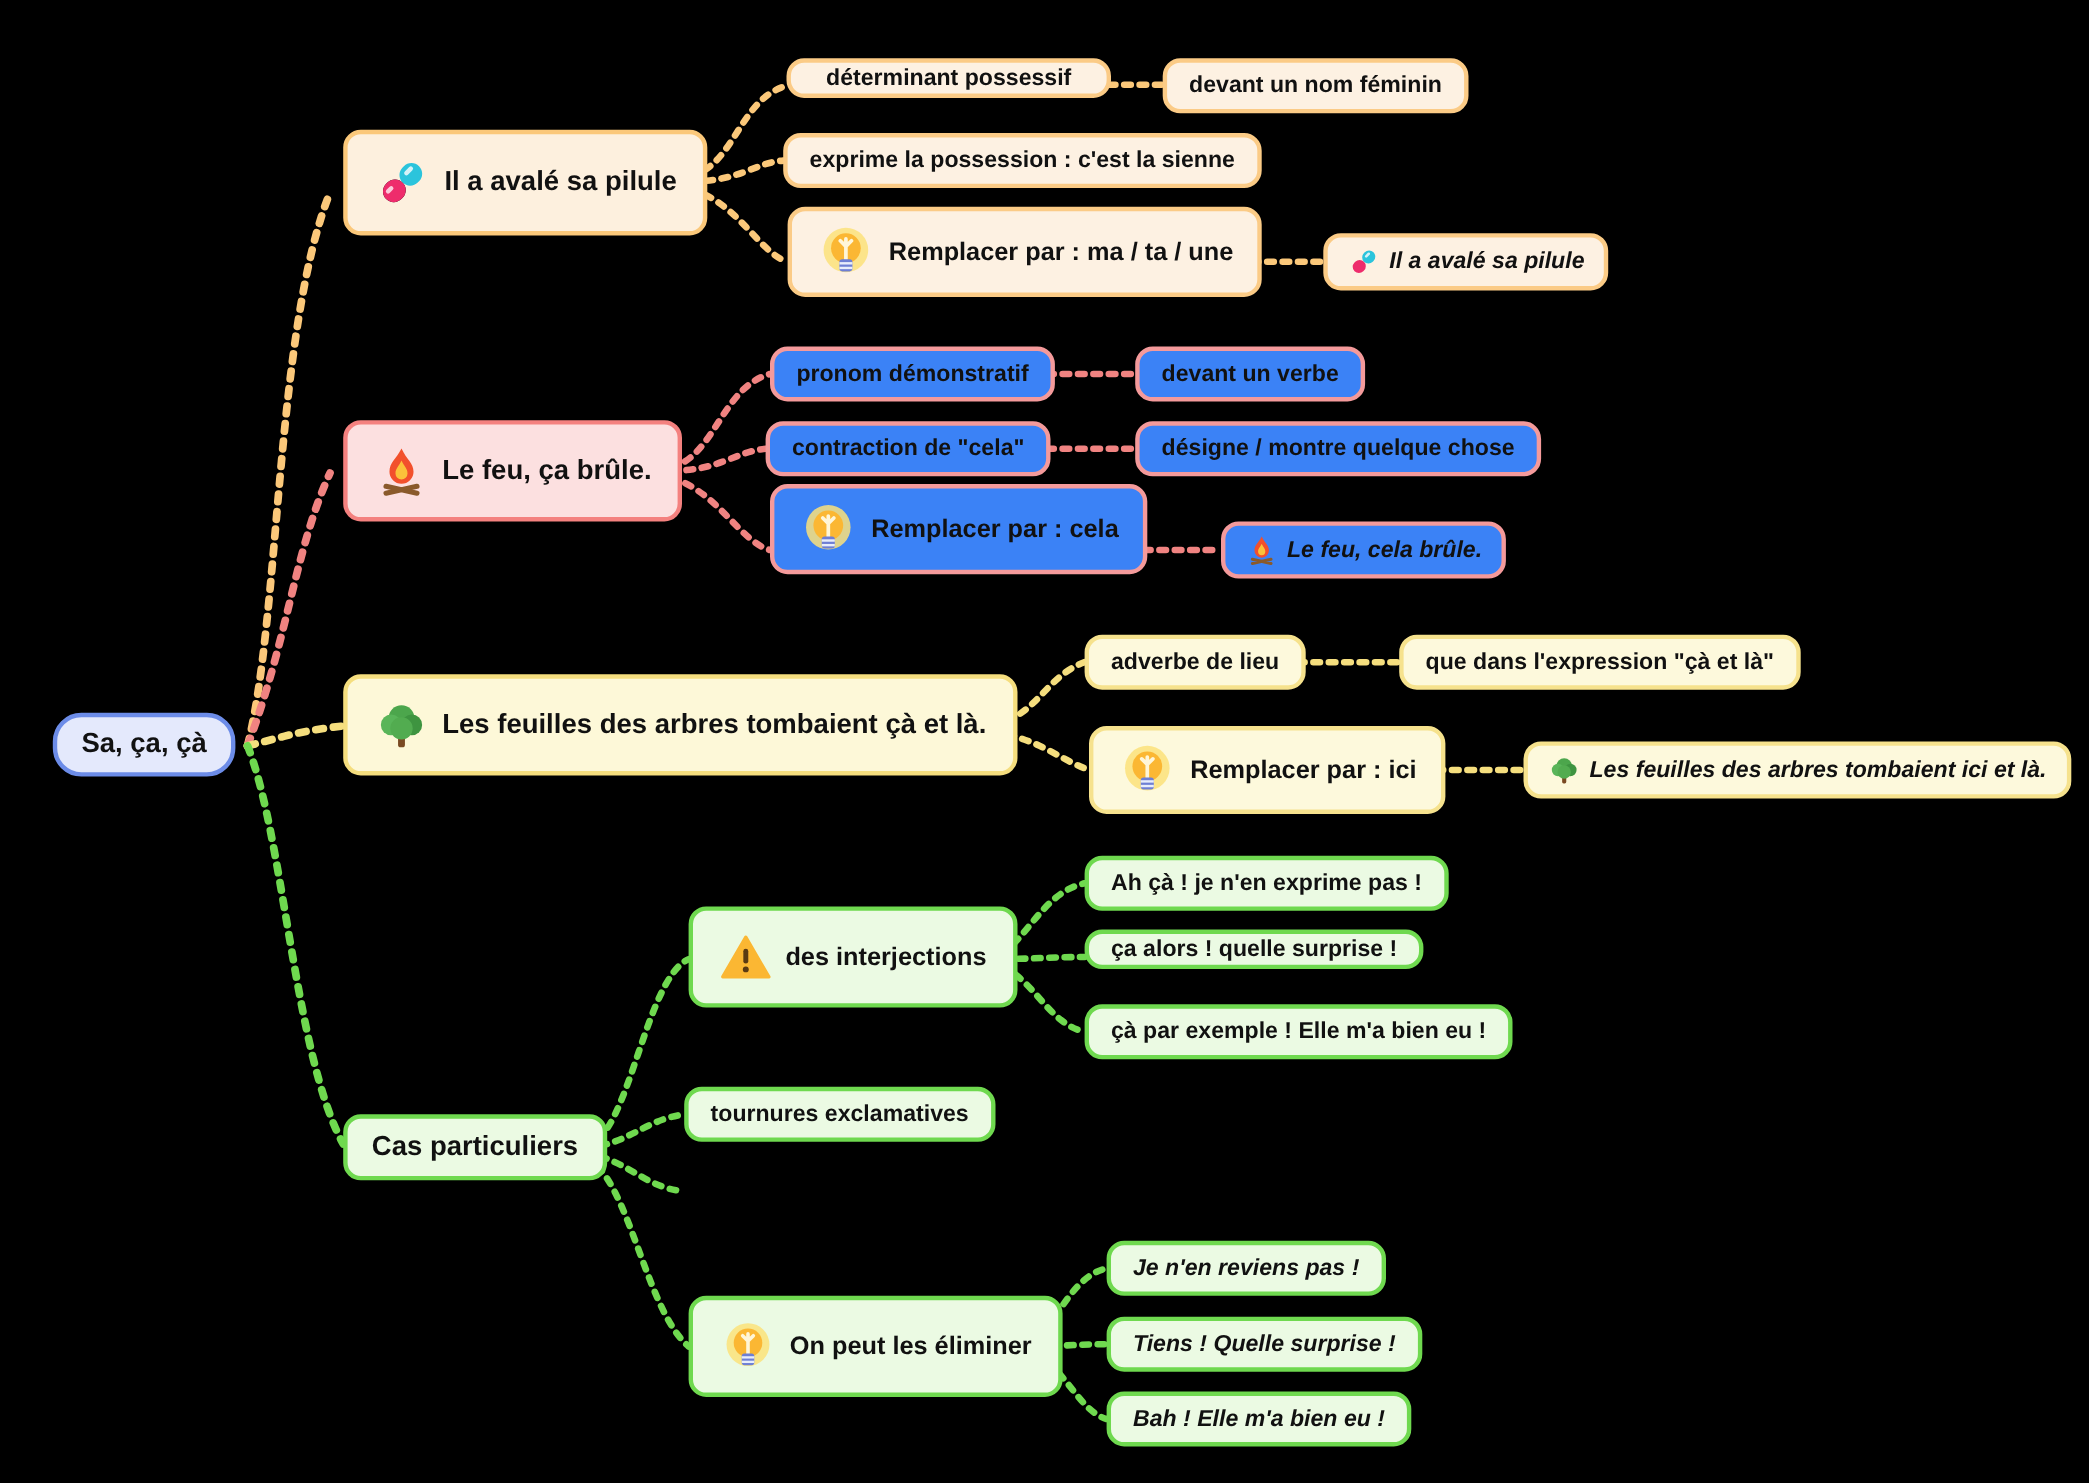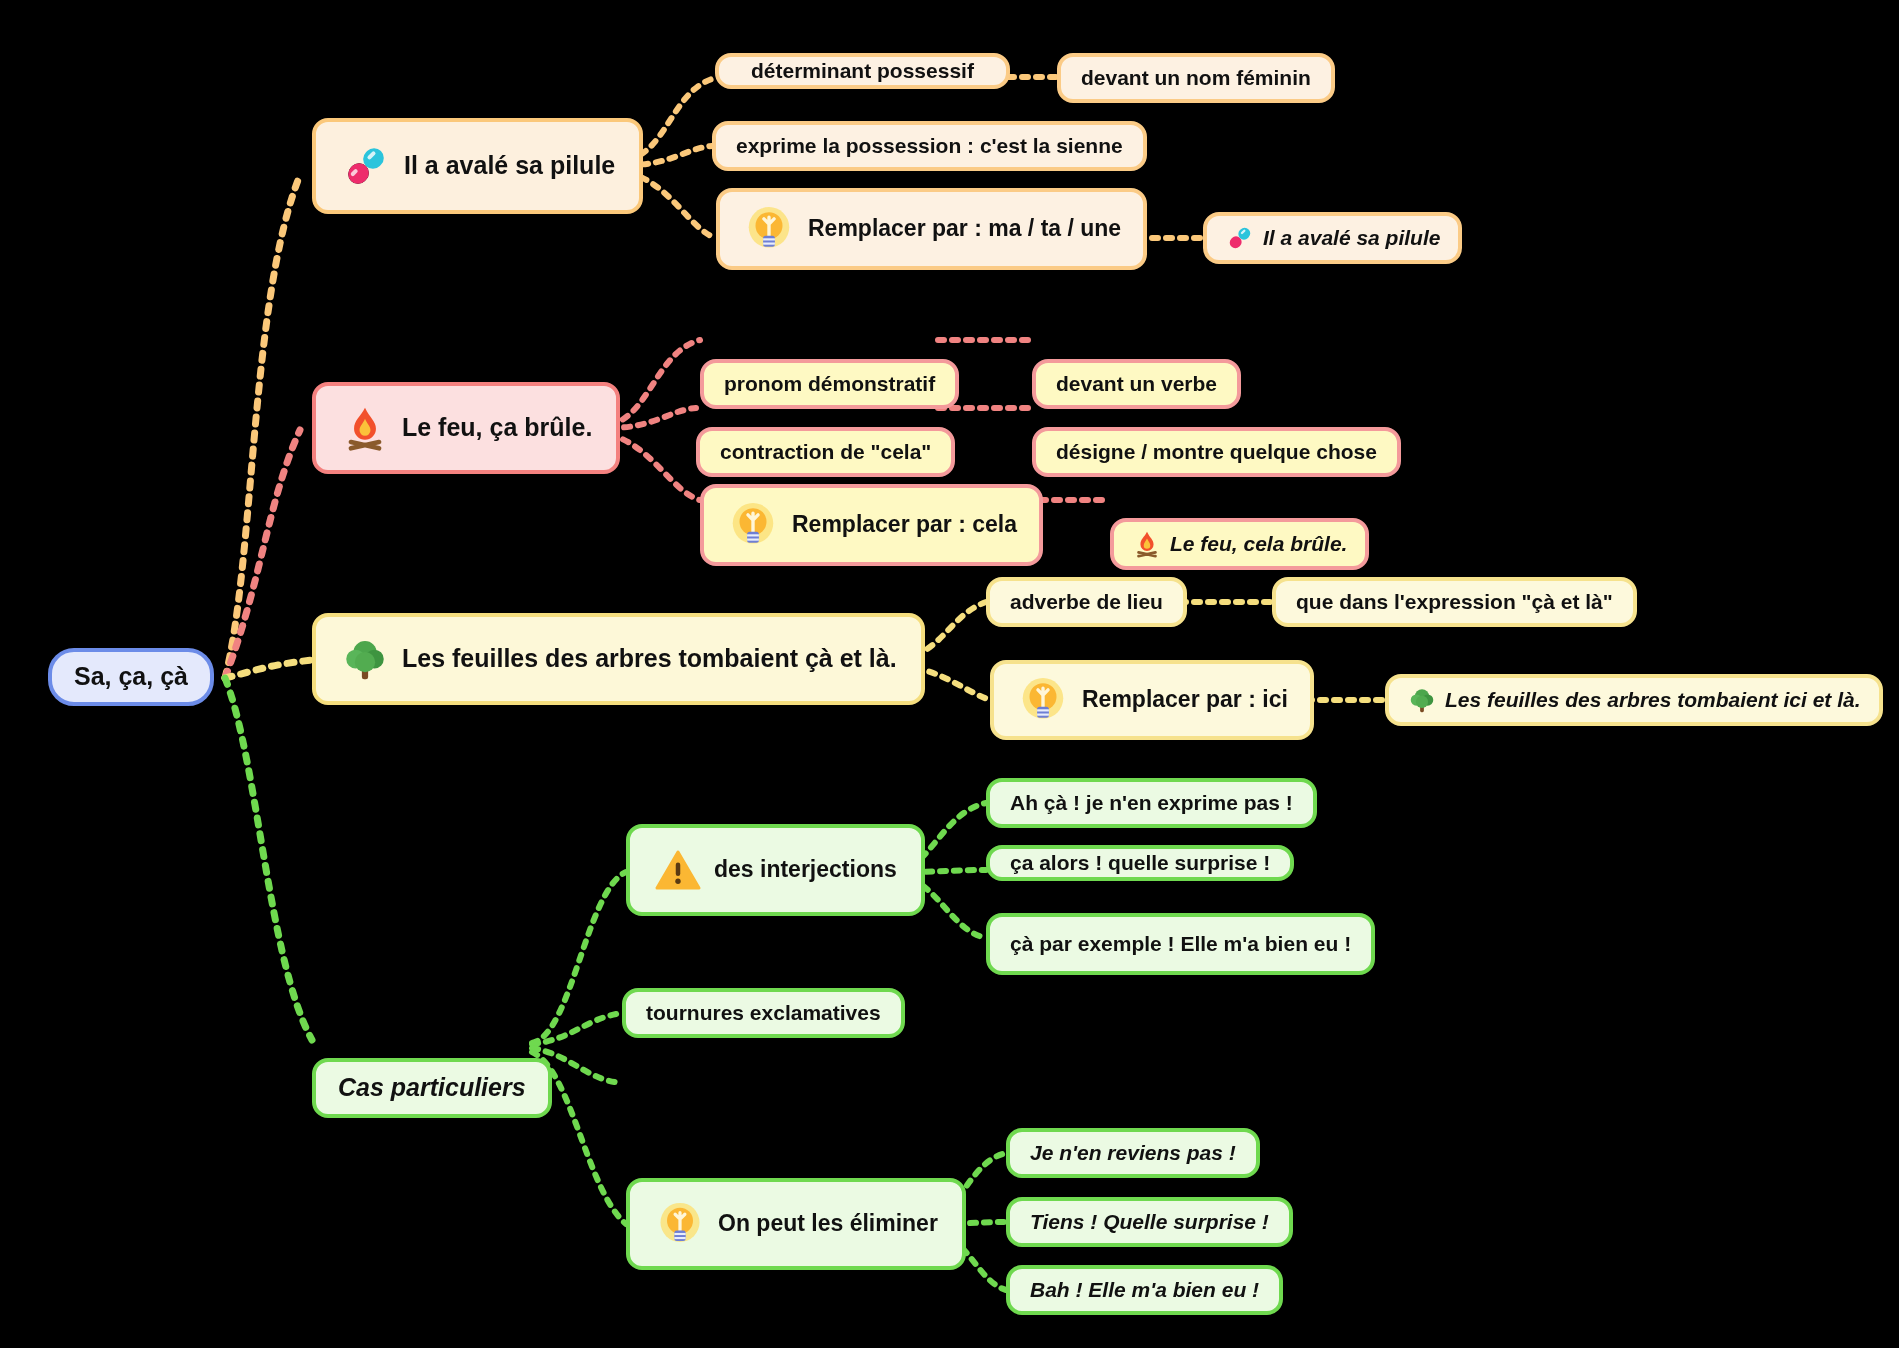--- a/index.html
+++ b/index.html
@@ -14,21 +14,21 @@
   .node.italic .txt{font-style:italic;}
   .ico{display:inline-block;flex:none;margin-right:12px;}
 
   
   .root{background:#E4E9FC;border-color:#6C8CE8;border-width:4px;border-radius:26px;}
   .root .txt{font-size:30px;}
 
   .c-orange{background:#FDF0DE;border-color:#FBC87A;border-width:4px;}
   .c-orange-l{background:#FDF1E2;border-color:#FBCB86;border-width:4px;}
   .c-pink{background:#FCE0E0;border-color:#F4817F;border-width:4px;}
-  .c-pink-l{background:#fef9c3;border-color:#F49A9B;border-width:4px;margin-top:44px;}
+  .c-pink-l{background:#3b82f6;border-color:#F49A9B;border-width:4px;}
   .c-yellow{background:#FDF8D8;border-color:#F5DE7E;border-width:4px;}
   .c-yellow-l{background:#FDF9DC;border-color:#F6E28D;border-width:4px;}
   .c-green{background:#EBFAE3;border-color:#6FD94F;border-width:4px;}
   .f20 .txt{font-size:21px;}
   .f22 .txt{font-size:23px;}
   .f24 .txt{font-size:25px;}
 
   
   .ico svg{display:block;}
 </style>
@@ -231,42 +231,42 @@
         <rect x="28" y="42" width="8" height="16" rx="3" fill="#7A4A22"></rect>
         <circle cx="32" cy="24" r="15" fill="#4CA64C"></circle>
         <circle cx="20" cy="32" r="12" fill="#59B559"></circle>
         <circle cx="44" cy="32" r="12" fill="#3E9440"></circle>
         <circle cx="32" cy="36" r="13" fill="#52AC50"></circle>
       </svg>
     </span>
     <span class="txt">Les feuilles des arbres tombaient ici et là.</span>
   </div>
 
-  <div class="node c-green f24" style="left:312px;top:1058px;height:60px;padding:0 22px;font-style:italic;">
+  <div class="node c-green f24" style="left:312px;top:1013px;height:60px;padding:0 22px;">
     <span class="txt">Cas particuliers</span>
   </div>
 
   <div class="node c-green f22" style="left:626px;top:824px;height:92px;padding:0 24px;">
     <span class="ico">
       <svg width="48" height="48" viewBox="0 0 64 64">
         <path d="M32 8 L60 56 L4 56 Z" fill="#FBB733" stroke="#FBB733" stroke-width="4" stroke-linejoin="round"></path>
         <rect x="29" y="22" width="6" height="18" rx="3" fill="#5A3A12"></rect>
         <circle cx="32" cy="47" r="3.6" fill="#5A3A12"></circle>
       </svg>
     </span>
     <span class="txt">des interjections</span>
   </div>
 
   <div class="node c-green f20" style="left:986px;top:778px;height:50px;padding:0 20px;">
     <span class="txt">Ah çà ! je n'en exprime pas !</span>
   </div>
   <div class="node c-green f20" style="left:986px;top:845px;height:36px;padding:0 20px;">
     <span class="txt">ça alors ! quelle surprise !</span>
   </div>
-  <div class="node c-green f20" style="left:986px;top:913px;height:62px;padding:16px 20px;">
+  <div class="node c-green f20" style="left:986px;top:913px;height:50px;padding:16px 20px;">
     <span class="txt">çà par exemple ! Elle m'a bien eu !</span>
   </div>
 
   <div class="node c-green f20" style="left:622px;top:988px;height:50px;padding:0 20px;">
     <span class="txt">tournures exclamatives</span>
   </div>
 
   <div class="node c-green f22" style="left:626px;top:1178px;height:92px;padding:15px 24px;">
     <span class="ico">
       <svg width="52" height="52" viewBox="0 0 64 64">

